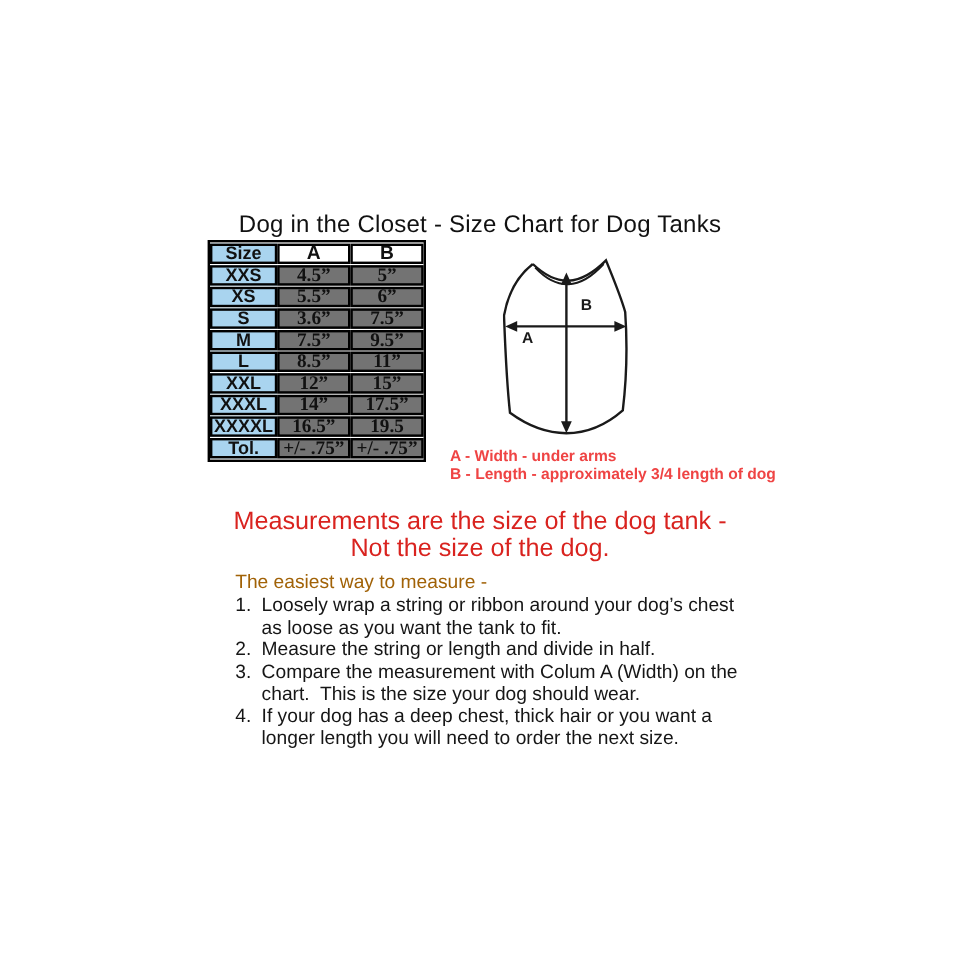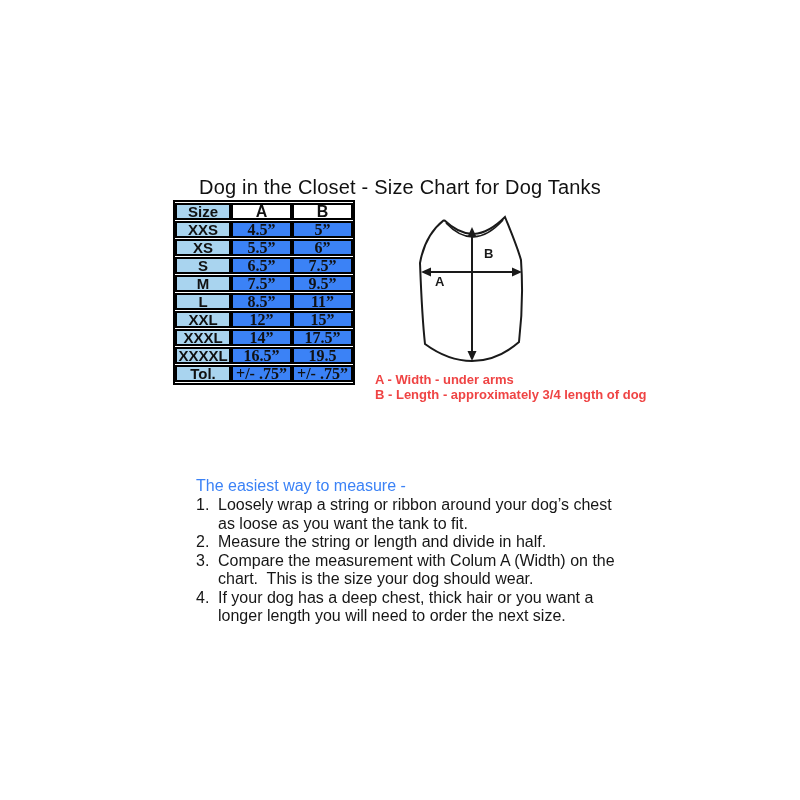--- a/index.html
+++ b/index.html
@@ -11,38 +11,38 @@
 
   
   table.size-table{position:absolute;left:173px;top:200px;border-collapse:separate;
          border-spacing:0 1px;border:2px solid #000;background:#fff;table-layout:fixed;}
   table.size-table td,table.size-table th{border:2px solid #000;text-align:center;
          padding:0;height:12px;line-height:13px;}
   .cell-size{background:#a9d4ef;font-weight:bold;font-size:15px;
          font-family:"Liberation Sans",sans-serif;}
   .cell-head{background:#fff;font-weight:bold;font-size:16px;
          font-family:"Liberation Sans",sans-serif;}
-  .cell-val{background:#3b82f6;font-weight:bold;font-size:16px;
+  .cell-val{background:#737373;font-weight:bold;font-size:16px;
          font-family:"Liberation Serif",serif;}
 
   
   .tank{position:absolute;left:419px;top:213px;}
   .tank path,.tank line{stroke:#1a1a1a;fill:none;}
   .tank .fillhead{fill:#1a1a1a;stroke:none;}
   .tank text{fill:#1a1a1a;font-family:"Liberation Sans",sans-serif;
          font-weight:bold;font-size:13px;}
 
   .legend{position:absolute;left:375px;top:372px;font-weight:bold;
          font-size:13px;line-height:15px;color:#ef4444;}
 
   .notice{position:absolute;top:424px;left:0;width:800px;text-align:center;
          font-size:21px;line-height:22px;color:#d9231f;}
 
   .instructions{position:absolute;left:196px;top:476px;width:424px;font-size:16px;}
-  .measure-heading{color:#3b82f6;font-size:16px;line-height:19px;margin-bottom:1px;}
+  .measure-heading{color:#a16207;font-size:16px;line-height:19px;margin-bottom:1px;}
   .step{display:flex;line-height:18.5px;color:#161616;}
   .step-num{width:22px;flex:none;}
   .step-text{max-width:398px;white-space:pre-wrap;}
 </style>
 </head>
 <body>
 
 <div class="page">
 
   <div class="title">Dog in the Closet - Size Chart for Dog Tanks</div>
@@ -64,21 +64,21 @@
         <td class="cell-val">4.5”</td>
         <td class="cell-val">5”</td>
       </tr>
       <tr>
         <td class="cell-size">XS</td>
         <td class="cell-val">5.5”</td>
         <td class="cell-val">6”</td>
       </tr>
       <tr>
         <td class="cell-size">S</td>
-        <td class="cell-val">6.5”</td>
+        <td class="cell-val">3.6”</td>
         <td class="cell-val">7.5”</td>
       </tr>
       <tr>
         <td class="cell-size">M</td>
         <td class="cell-val">7.5”</td>
         <td class="cell-val">9.5”</td>
       </tr>
       <tr>
         <td class="cell-size">L</td>
         <td class="cell-val">8.5”</td>
@@ -118,20 +118,24 @@
     <path class="fillhead" d="M103,59 L93,54.5 L93,63.5 Z"></path>
     <text x="65" y="45">B</text>
     <text x="16" y="73">A</text>
   </svg>
 
   <div class="legend">
     <div>A - Width - under arms</div>
     <div>B - Length - approximately 3/4 length of dog</div>
   </div>
 
+  <div class="notice">
+    <div>Measurements are the size of the dog tank -</div>
+    <div>Not the size of the dog.</div>
+  </div>
 
   <div class="instructions">
     <div class="measure-heading">The easiest way to measure -</div>
     <div class="step">
       <span class="step-num">1.</span>
       <span class="step-text">Loosely wrap a string or ribbon around your dog’s chest as loose as you want the tank to fit.</span>
     </div>
     <div class="step">
       <span class="step-num">2.</span>
       <span class="step-text">Measure the string or length and divide in half.</span>

